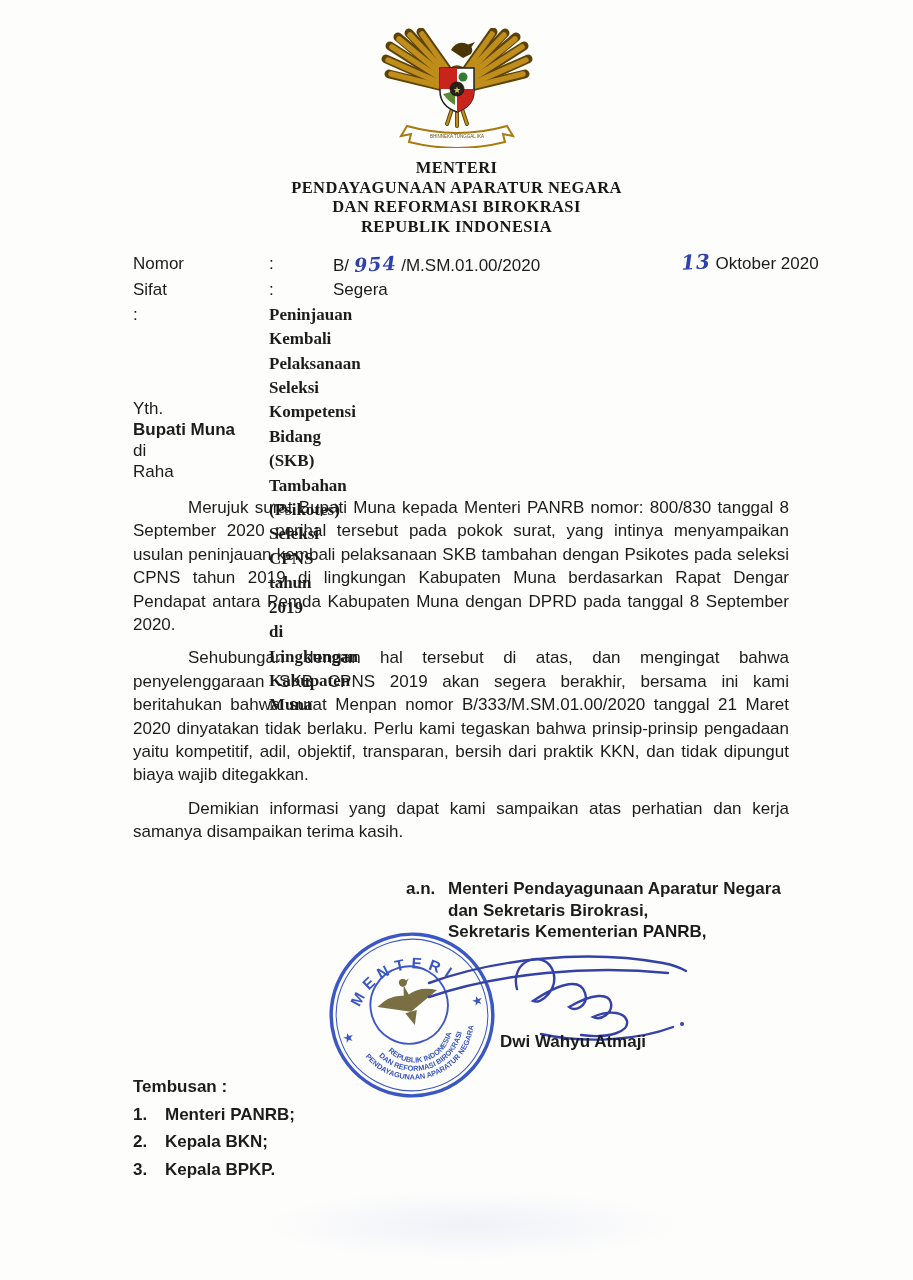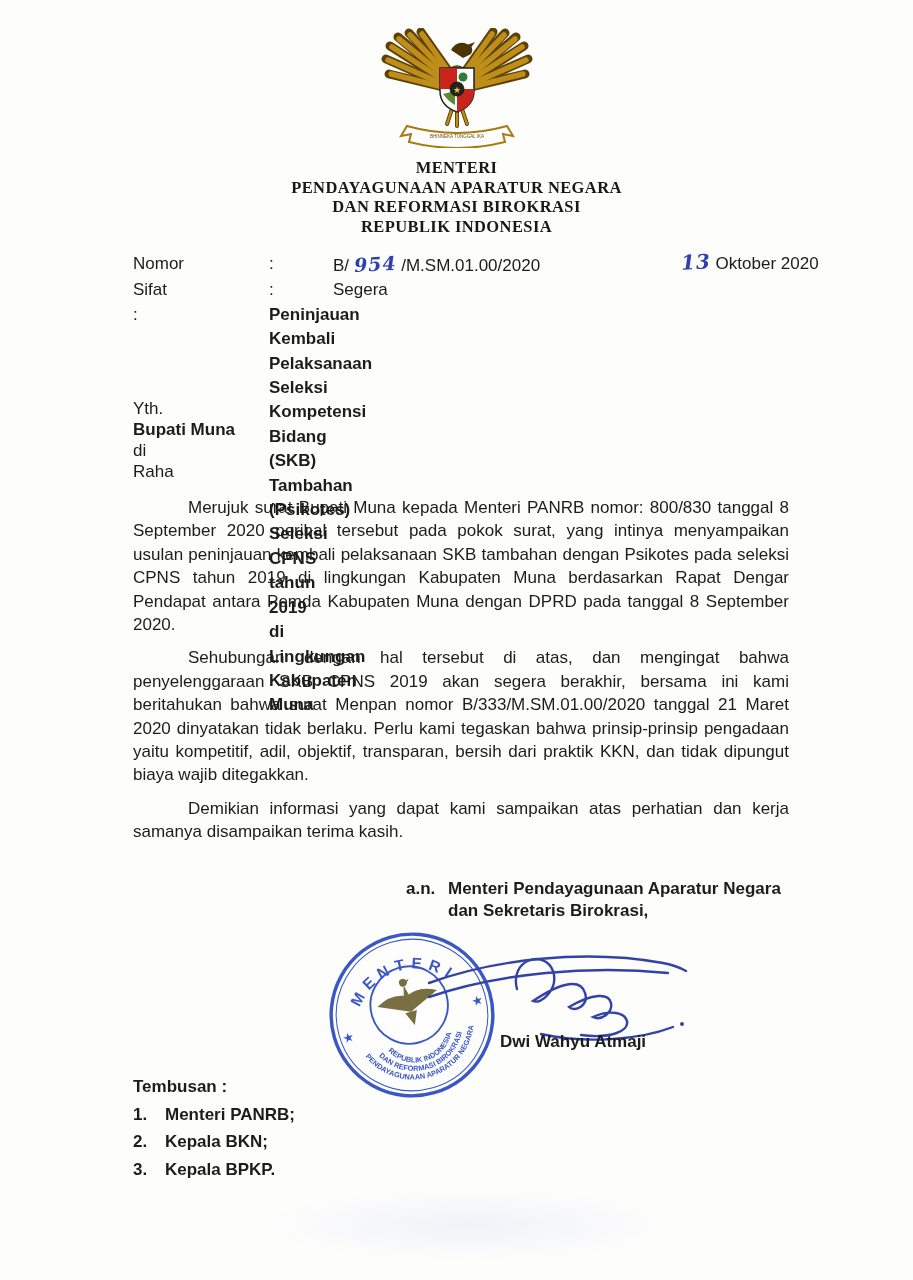--- a/index.html
+++ b/index.html
@@ -17,21 +17,21 @@
   
   .emblem{position:absolute;left:381px;top:28px;width:152px;height:120px;}
   .letterhead{
     position:absolute;left:0;top:158px;width:913px;text-align:center;
     font-family:"Liberation Serif", serif;font-weight:bold;
     font-size:16.5px;line-height:19.5px;letter-spacing:0.4px;color:#181818;
   }
   
   .meta{position:absolute;left:133px;top:252px;font-size:17px;line-height:24.4px;}
   .meta-row{display:grid;grid-template-columns:100px 28px auto;gap:36px;}
-  .hal-value{font-weight:bold;}
+  .hal-value{font-weight:bold;font-family:Liberation Serif, serif;}
   .hand{
     font-family:"DejaVu Serif", serif;font-style:italic;font-weight:bold;
     color:#2e3fae;display:inline-block;transform:rotate(-3deg);
     font-size:19px;letter-spacing:1px;
   }
   .date{position:absolute;left:681px;top:250px;font-size:17px;}
   .date .hand{font-size:20px;}
   
   .recipient{position:absolute;left:133px;top:398px;font-size:17px;line-height:21px;}
   .bold{font-weight:bold;}
@@ -169,20 +169,21 @@
     <p>Merujuk surat Bupati Muna kepada Menteri PANRB nomor: 800/830 tanggal 8 September 2020 perihal tersebut pada pokok surat, yang intinya menyampaikan usulan peninjauan kembali pelaksanaan SKB tambahan dengan Psikotes pada seleksi CPNS tahun 2019 di lingkungan Kabupaten Muna berdasarkan Rapat Dengar Pendapat antara Pemda Kabupaten Muna dengan DPRD pada tanggal 8 September 2020.</p>
     <p>Sehubungan dengan hal tersebut di atas, dan mengingat bahwa penyelenggaraan SKB CPNS 2019 akan segera berakhir, bersama ini kami beritahukan bahwa surat Menpan nomor B/333/M.SM.01.00/2020 tanggal 21 Maret 2020 dinyatakan tidak berlaku. Perlu kami tegaskan bahwa prinsip-prinsip pengadaan yaitu kompetitif, adil, objektif, transparan, bersih dari praktik KKN, dan tidak dipungut biaya wajib ditegakkan.</p>
     <p>Demikian informasi yang dapat kami sampaikan atas perhatian dan kerja samanya disampaikan terima kasih.</p>
   </div>
 
   <div class="closing">
     <span>a.n.</span>
     <span>
       <div>Menteri Pendayagunaan Aparatur Negara</div>
       <div>dan Sekretaris Birokrasi,</div>
+      <div>Sekretaris Kementerian PANRB,</div>
     </span>
   </div>
 
   <svg class="stamp" viewBox="0 0 200 200">
     <g transform="rotate(-16 100 100)" fill="none">
       <circle cx="100" cy="100" r="94" stroke="#2b49c0" stroke-width="4"></circle>
       <circle cx="100" cy="100" r="88" stroke="#2b49c0" stroke-width="1.2"></circle>
       <circle cx="100" cy="88" r="45" stroke="#2b49c0" stroke-width="2.2" fill="#ffffff"></circle>
 
       <g fill="#6e6433">

